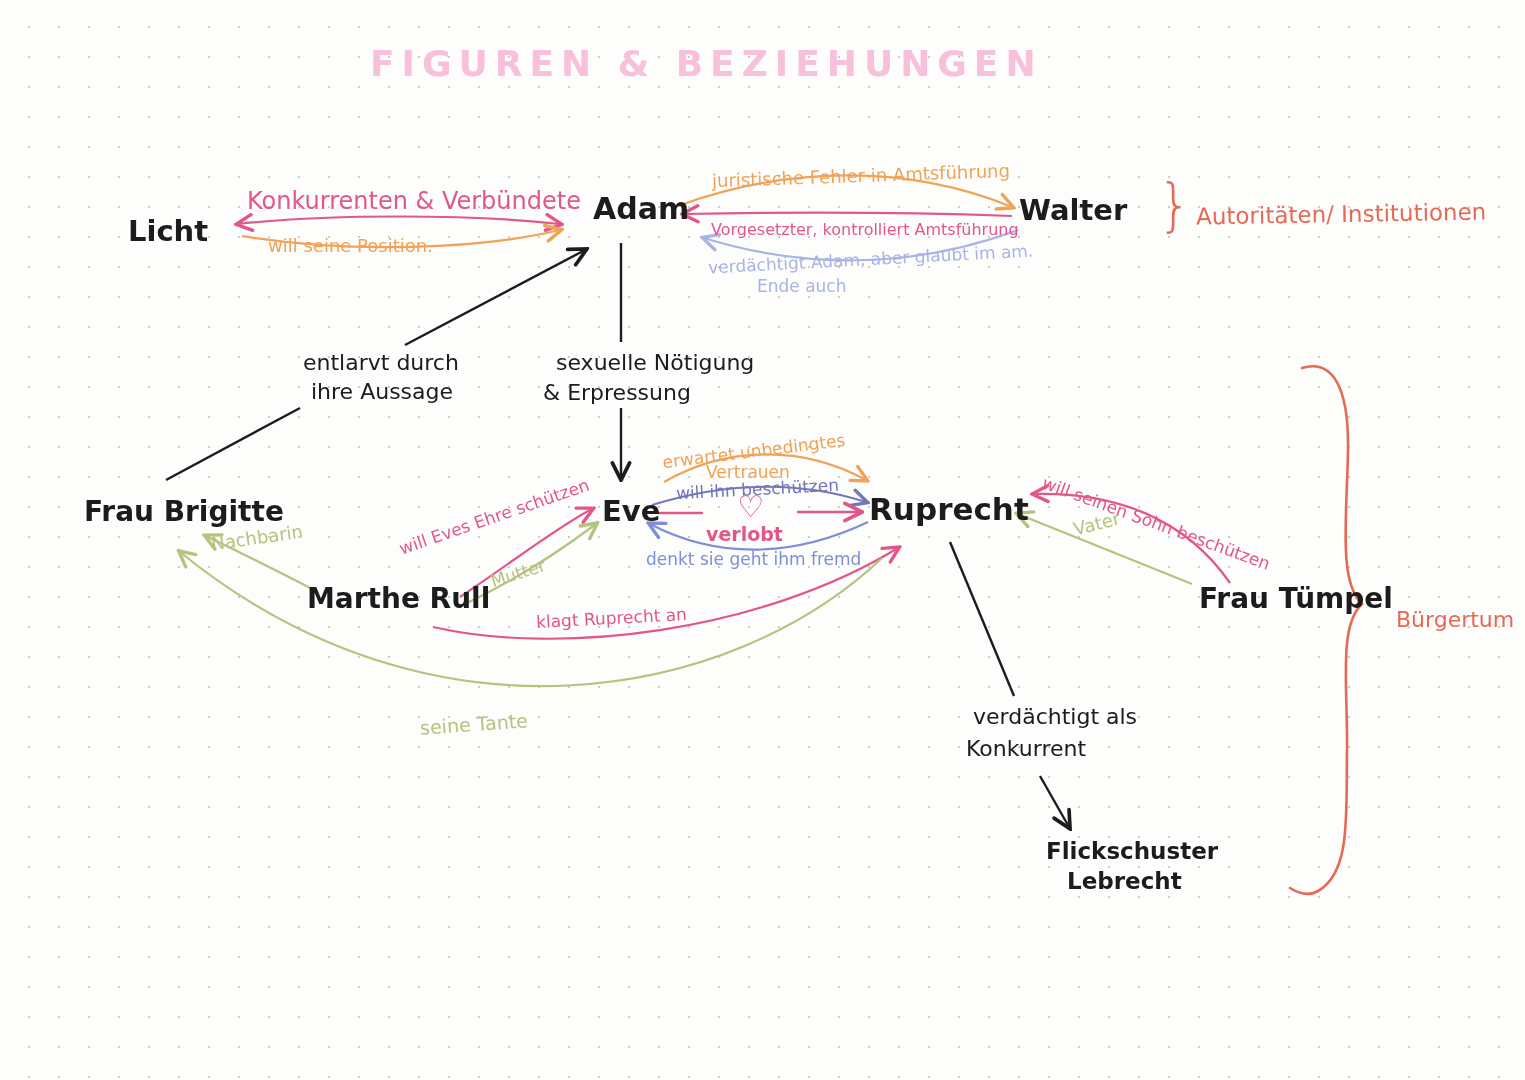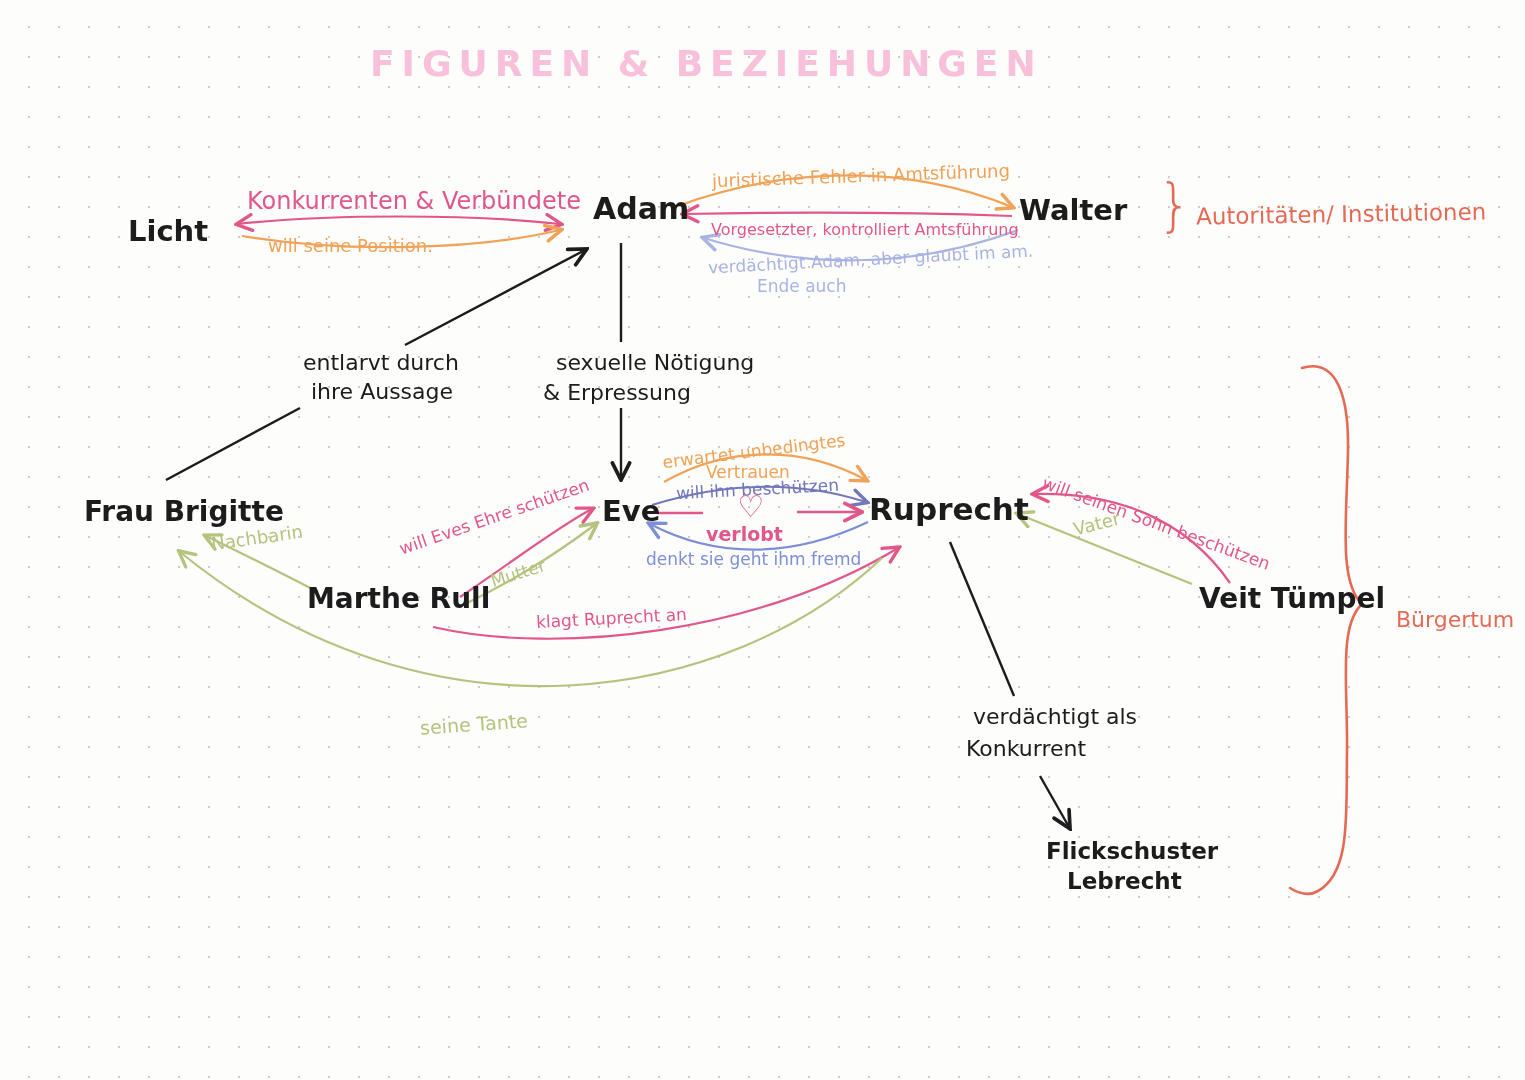--- a/index.html
+++ b/index.html
@@ -94,21 +94,21 @@
 
   <div class="lbl title" style="left:370px;top:44px;">FIGUREN &amp; BEZIEHUNGEN</div>
 
   <div class="lbl char" style="left:128px;top:196px;font-size:29px;margin-top:20px;">Licht</div>
   <div class="lbl char" style="left:593px;top:192px;font-size:30px;">Adam</div>
   <div class="lbl char" style="left:1019px;top:195px;font-size:29px;">Walter</div>
   <div class="lbl char" style="left:602px;top:496px;font-size:29px;">Eve</div>
   <div class="lbl char" style="left:869px;top:492px;font-size:31px;">Ruprecht</div>
   <div class="lbl char" style="left:84px;top:497px;font-size:28px;">Frau Brigitte</div>
   <div class="lbl char" style="left:307px;top:584px;font-size:28px;">Marthe Rull</div>
-  <div class="lbl char" style="left:1199px;top:584px;font-size:28px;">Veit Tümpel</div>
+  <div class="lbl char" style="left:1199px;top:584px;font-size:28px;">Frau Tümpel</div>
   <div class="lbl char" style="left:1046px;top:839px;font-size:23px;">Flickschuster</div>
   <div class="lbl char" style="left:1067px;top:869px;font-size:23px;">Lebrecht</div>
 
   <div class="lbl coral" style="left:1158px;top:176px;font-size:52px;font-weight:300;transform:scaleY(1.1);">}</div>
   <div class="lbl coral" style="left:1196px;top:202px;font-size:23px;font-weight:500;transform:rotate(-1deg);">Autoritäten/ Institutionen</div>
   <div class="lbl coral" style="left:1396px;top:608px;font-size:22px;font-weight:500;text-align:right;">Bürgertum</div>
 
   <div class="lbl rel pink" style="left:247px;top:188px;font-size:24px;">Konkurrenten &amp; Verbündete</div>
   <div class="lbl rel orange" style="left:268px;top:236px;font-size:18px;">will seine Position.</div>
   <div class="lbl rel orange" style="left:712px;top:166px;font-size:18px;transform:rotate(-2deg);">juristische Fehler in Amtsführung</div>

